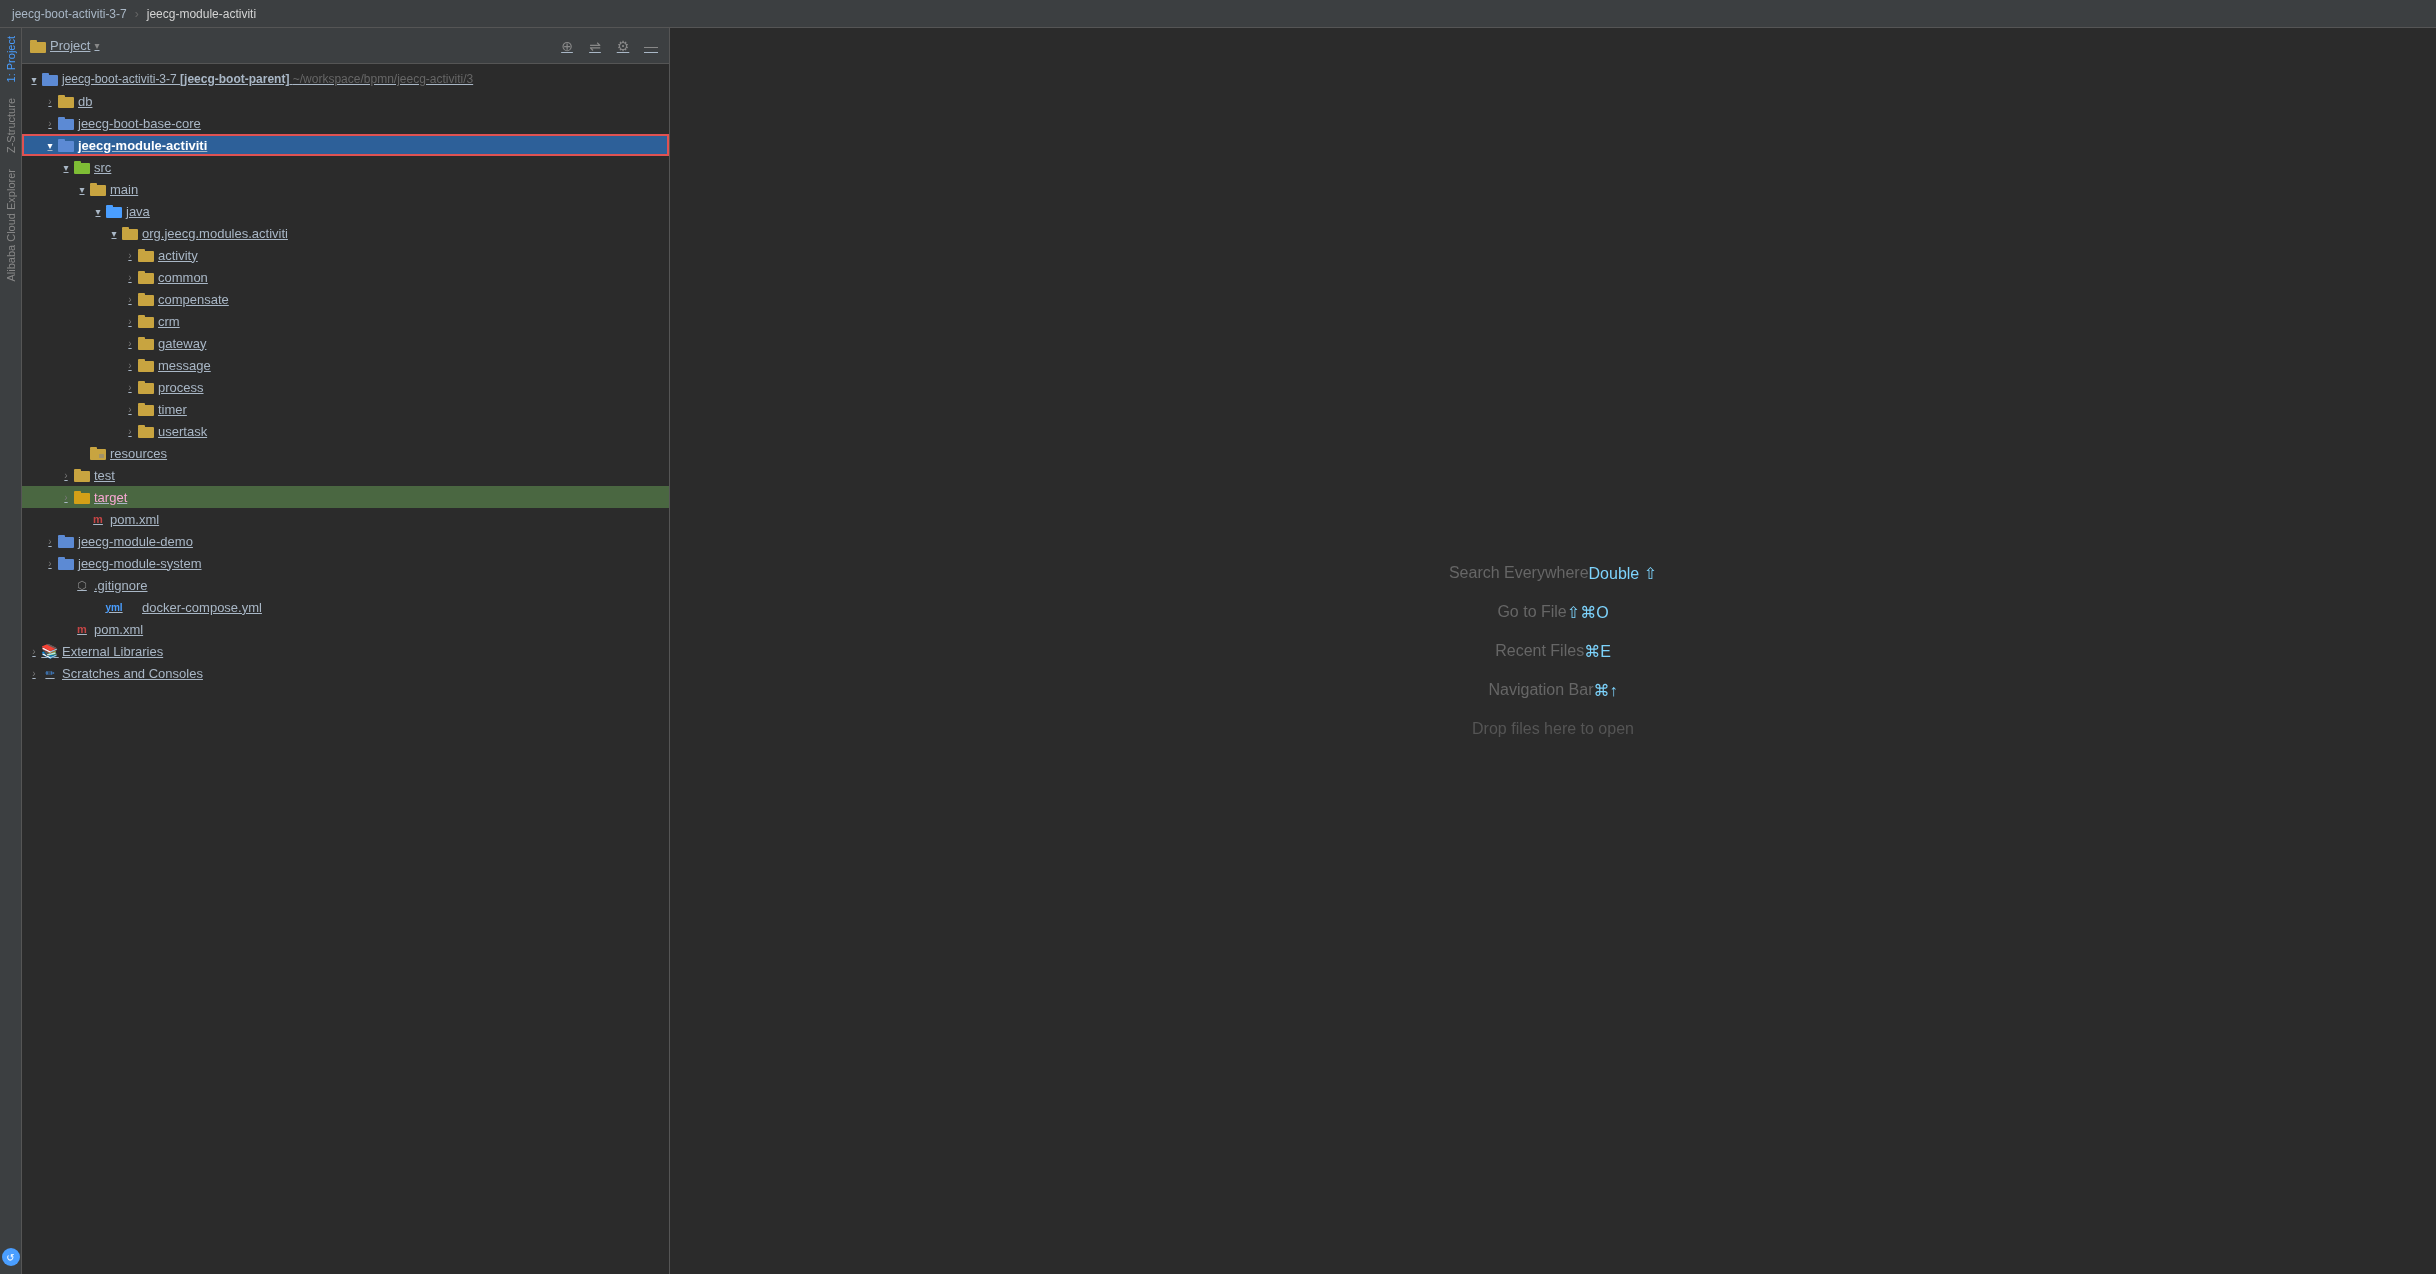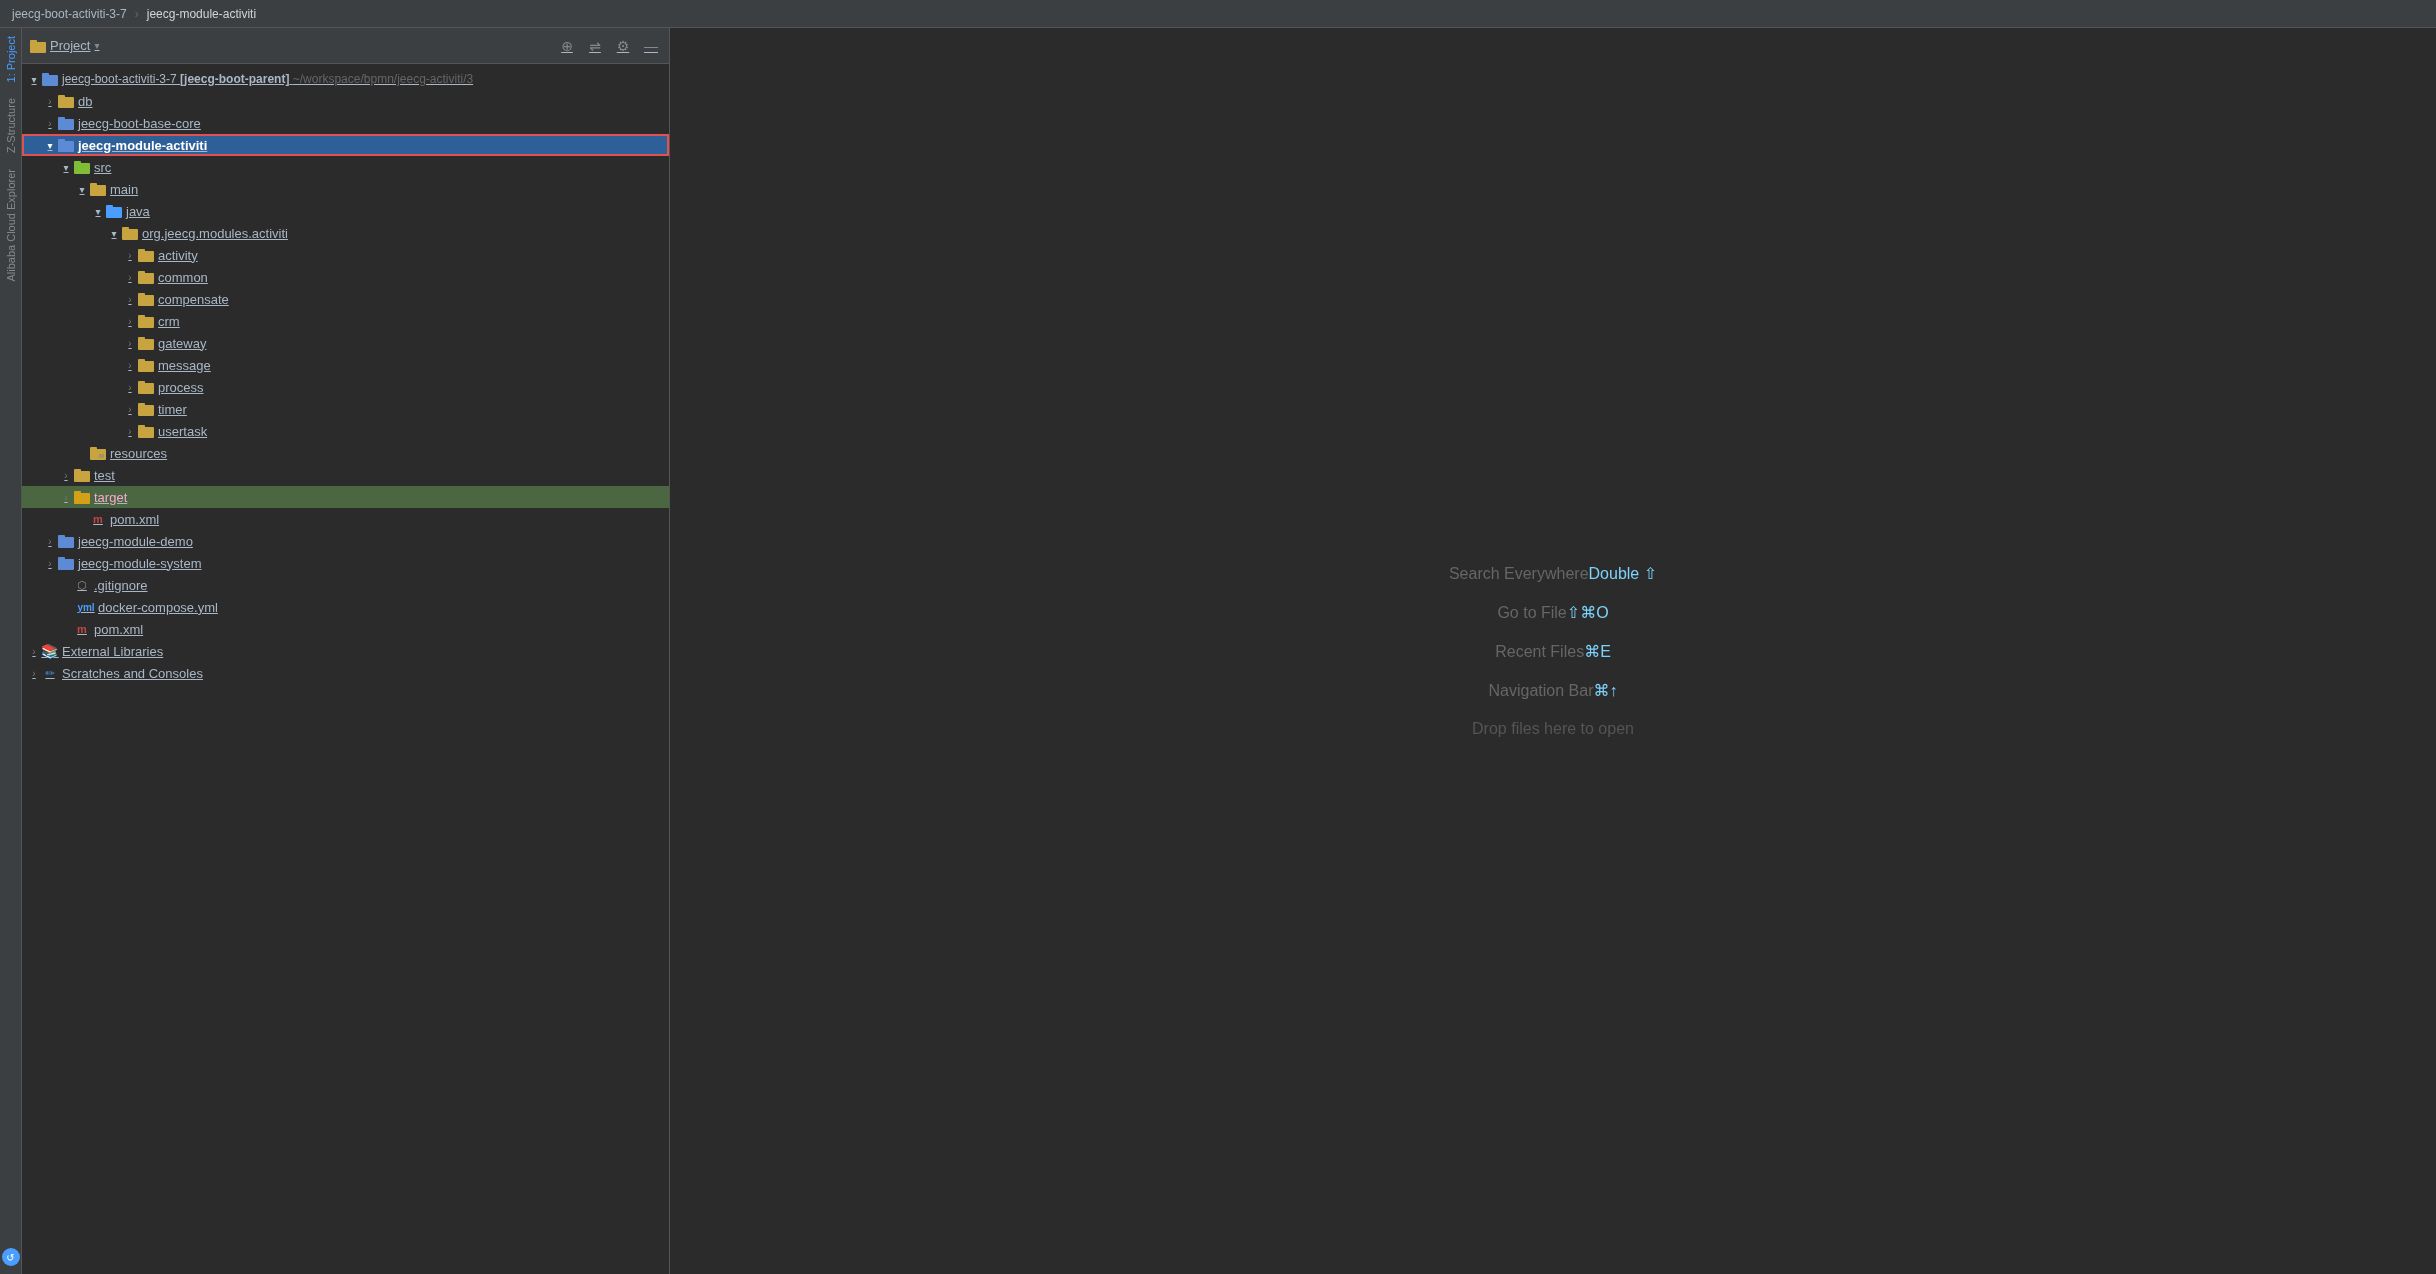--- a/index.html
+++ b/index.html
@@ -155,21 +155,20 @@
       background: #2b2b2b;
       display: flex;
       flex-direction: column;
       align-items: center;
       justify-content: center;
       gap: 20px;
     }
 
     .shortcut-hint {
       display: flex;
-      align-items: center;
       gap: 0;
       font-size: 16px;
       color: #666;
     }
     .shortcut-hint .label { color: #666; }
     .shortcut-hint .key {
       color: #7dd3fc;
       font-size: 16px;
     }
 
@@ -489,21 +488,21 @@
         </div>
         <span class="tree-label">jeecg-module-system</span>
       </div>
 
       <div class="tree-item" style="padding-left:36px;">
         <div class="tree-arrow" style="width:16px;"></div>
         <div class="tree-icon" style="color:#888; font-size:11px;">⬡</div>
         <span class="tree-label">.gitignore</span>
       </div>
 
-      <div class="tree-item" style="padding-left:40px;">
+      <div class="tree-item" style="padding-left:52px;gap:16px;">
         <div class="tree-arrow" style="width:16px;"></div>
         <div class="tree-icon" style="color:#4a9eff; font-size:10px; font-weight:bold;">yml</div>
         <span class="tree-label">docker-compose.yml</span>
       </div>
 
       <div class="tree-item" style="padding-left:36px;">
         <div class="tree-arrow" style="width:16px;"></div>
         <div class="tree-icon" style="color:#c44545; font-size:11px; font-weight:bold;">m</div>
         <span class="tree-label">pom.xml</span>
       </div>

